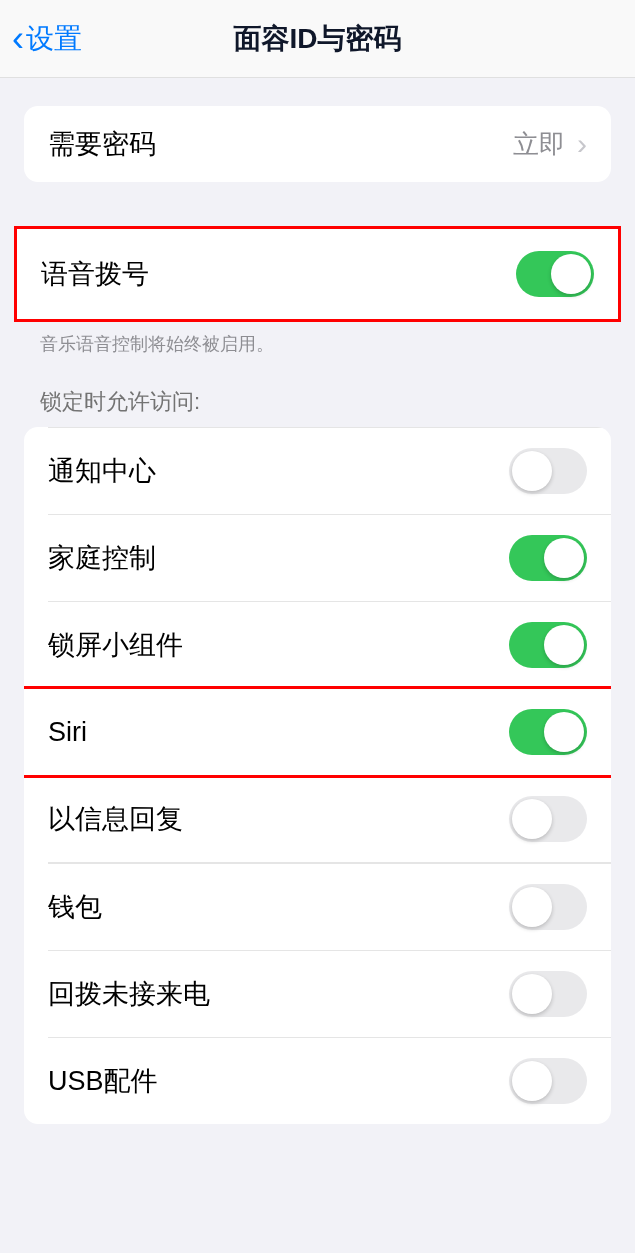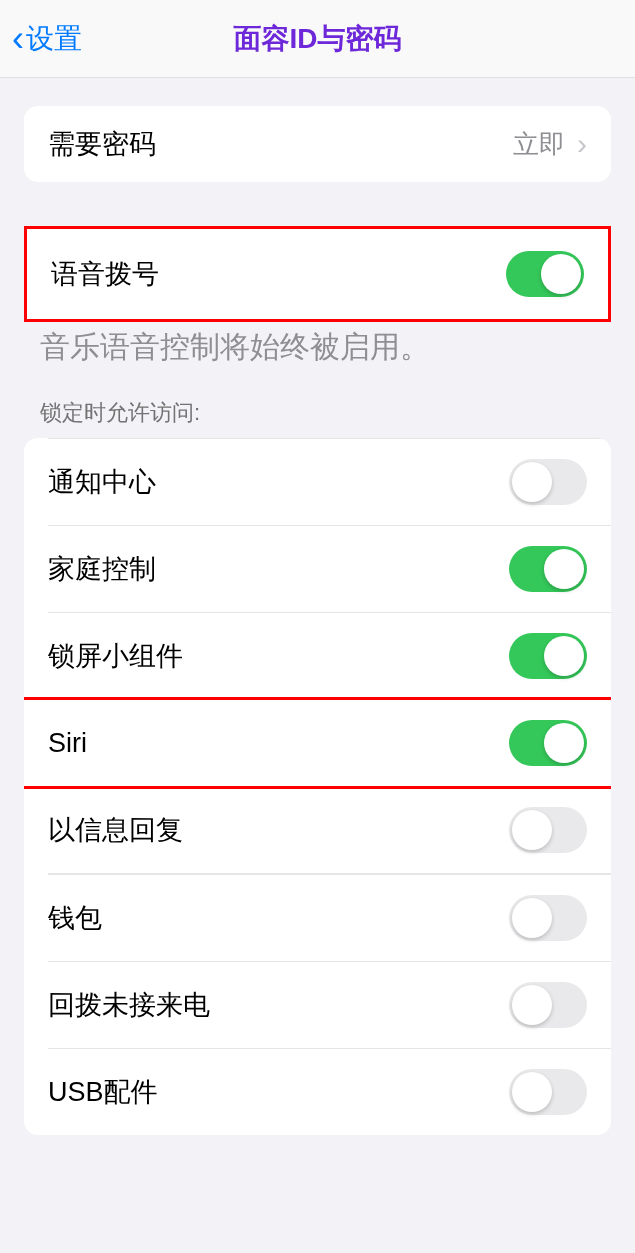--- a/index.html
+++ b/index.html
@@ -34,35 +34,35 @@
     .back-chevron {
       font-size: 36px;
       font-weight: 400;
       margin-right: 2px;
     }
     .header-title {
       flex: 1;
       text-align: center;
       font-size: 28px;
       font-weight: 600;
-      color: #6d28d9;
+      color: #0f172a;
     }
     .content {
       padding-top: 28px;
     }
     .group {
       background: #fff;
       border-radius: 14px;
       margin: 0 24px;
       overflow: hidden;
     }
     .group-highlighted {
       border: 3px solid #ff0000;
       border-radius: 0;
-      margin: 0 24px;
+      margin: 0 14px;
     }
     .row {
       display: flex;
       align-items: center;
       justify-content: space-between;
       padding: 20px 24px;
       min-height: 76px;
       gap: 32px;
     }
     .row-separator {
@@ -108,23 +108,23 @@
       top: 3px;
       box-shadow: 0 2px 4px rgba(0,0,0,0.2);
     }
     .toggle-on .toggle-knob {
       right: 3px;
     }
     .toggle-off .toggle-knob {
       left: 3px;
     }
     .footer-text {
-      font-size: 30px;
+      font-size: 18px;
       color: #8e8e93;
-      padding: 4px 40px 0 40px;
+      padding: 10px 40px 0 40px;
       line-height: 1.4;
     }
     .section-header {
       font-size: 22px;
       color: #737373;
       padding: 30px 40px 10px 40px;
     }
     .siri-highlight-box {
       position: absolute;
       border: 3px solid #ff0000;

